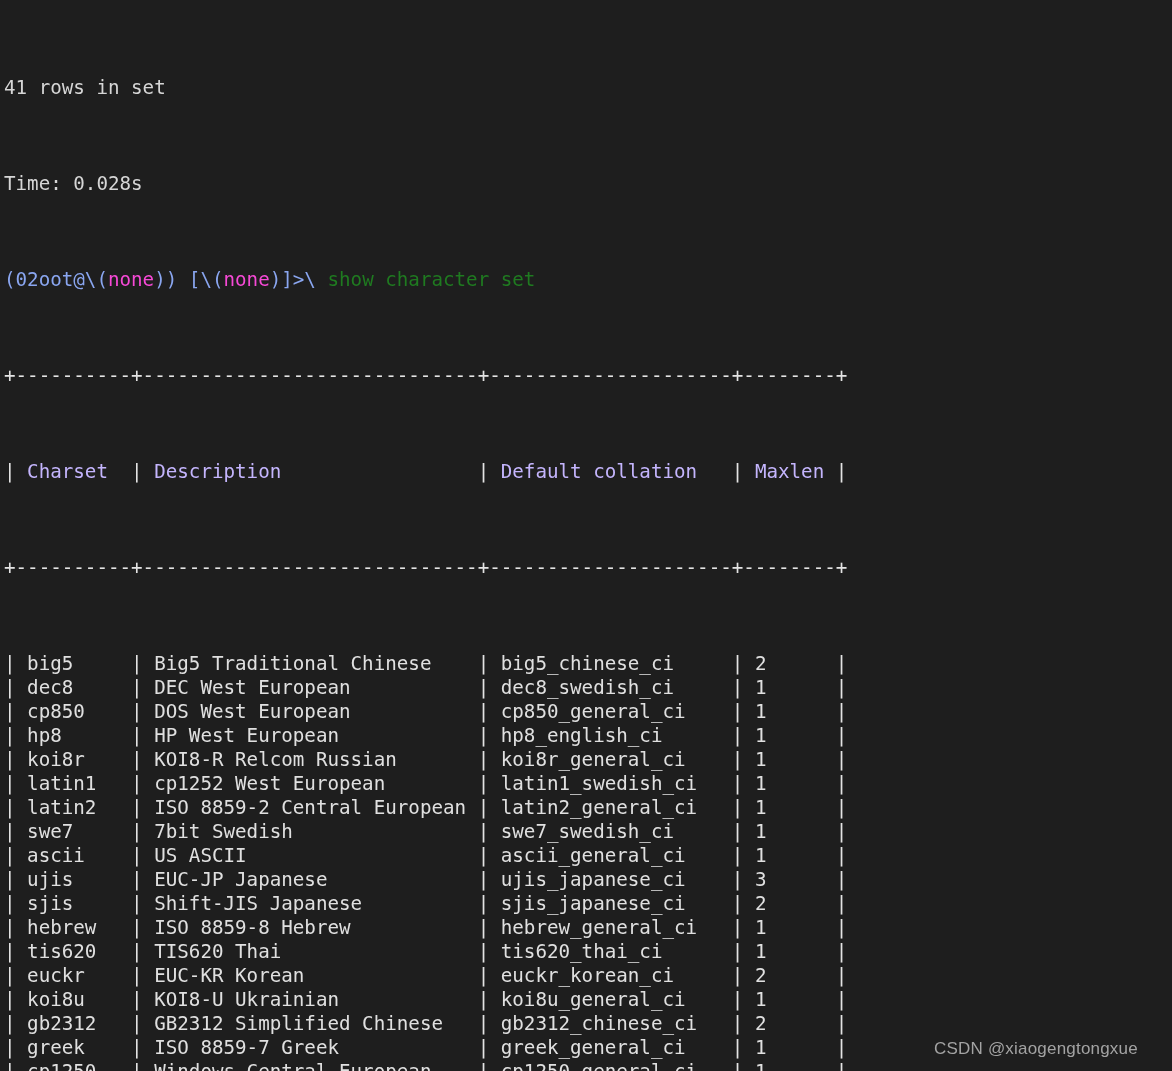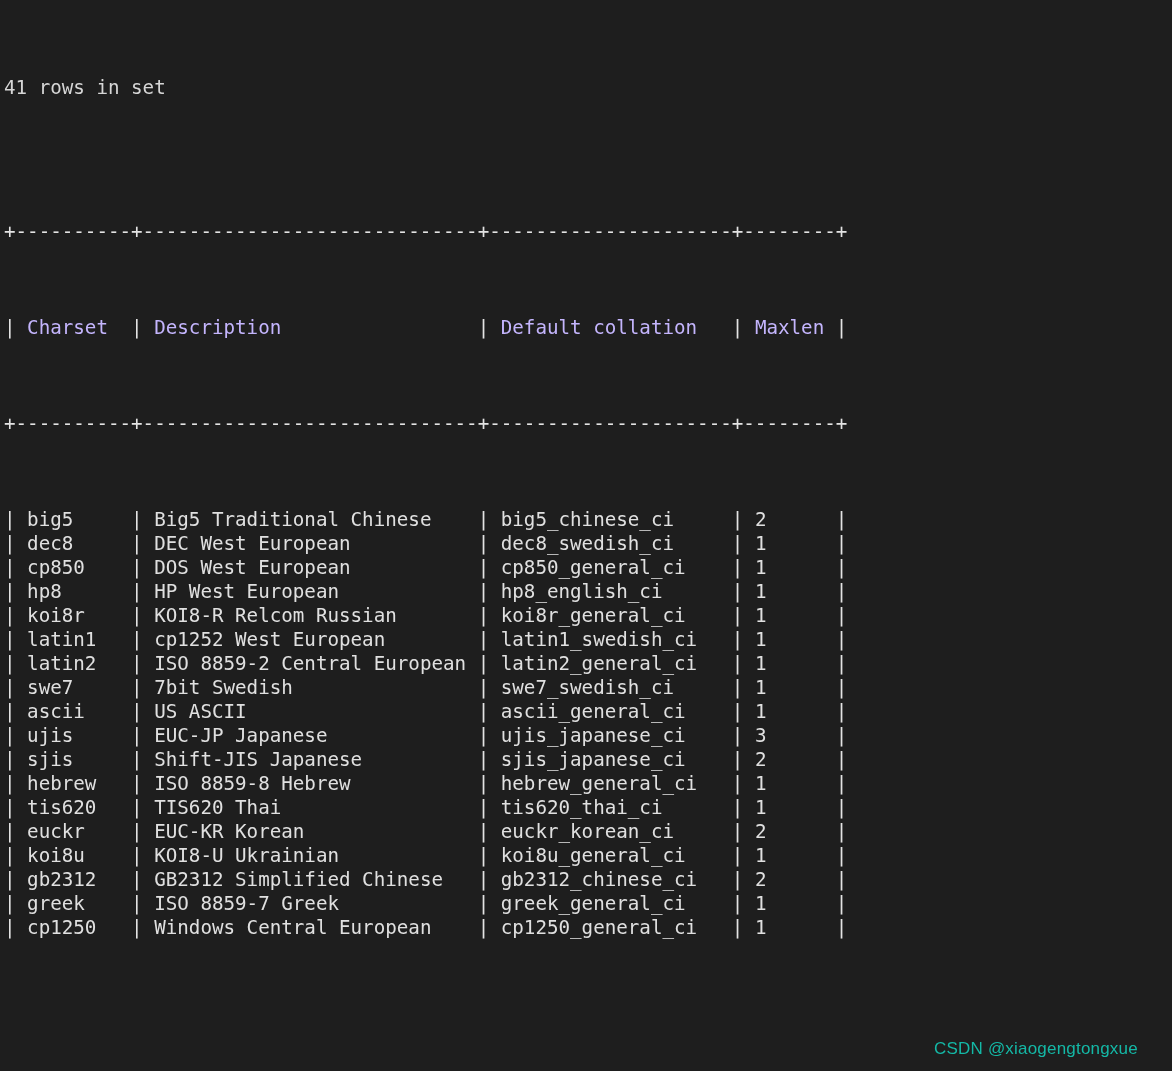--- a/index.html
+++ b/index.html
@@ -42,34 +42,36 @@
   .c-border  { color: #e3e3e3; }
   .c-cell    { color: #e0e0e0; }
 
   
   .watermark {
     position: absolute;
     left: 934px;
     top: 1039px;
     font-family: "Liberation Sans", "DejaVu Sans", sans-serif;
     font-size: 17px;
-    color: #14b8a6;
+    color: #a3a3a3;
     white-space: pre;
     letter-spacing: 0.2px;
   }
 </style>
 </head>
 <body>
 
 <div id="terminal">
   <div class="term-body">
 
     <div class="line"><span class="c-default">41 rows in set</span></div>
 
+    <div class="line"><span class="c-default">Time: 0.028s</span></div>
 
+    <div class="line"><span class="c-blue">(02oot@\(</span><span class="c-magenta">none</span><span class="c-blue">)) [\(</span><span class="c-magenta">none</span><span class="c-blue">)]&gt;\ </span><span class="c-cmd">show character set</span></div>
 
     <div class="line"><span class="c-border">+----------+-----------------------------+---------------------+--------+</span></div>
 
     <div class="line"><span id="header-line"><span class="c-border">| </span><span class="c-header">Charset  </span><span class="c-border">| </span><span class="c-header">Description                 </span><span class="c-border">| </span><span class="c-header">Default collation   </span><span class="c-border">| </span><span class="c-header">Maxlen </span><span class="c-border">|</span></span></div>
 
     <div class="line"><span class="c-border">+----------+-----------------------------+---------------------+--------+</span></div>
 
     <div id="rows-container"><div class="line"><span class="c-border">| </span><span class="c-cell">big5     </span><span class="c-border">| </span><span class="c-cell">Big5 Traditional Chinese    </span><span class="c-border">| </span><span class="c-cell">big5_chinese_ci     </span><span class="c-border">| </span><span class="c-cell">2      </span><span class="c-border">|</span></div><div class="line"><span class="c-border">| </span><span class="c-cell">dec8     </span><span class="c-border">| </span><span class="c-cell">DEC West European           </span><span class="c-border">| </span><span class="c-cell">dec8_swedish_ci     </span><span class="c-border">| </span><span class="c-cell">1      </span><span class="c-border">|</span></div><div class="line"><span class="c-border">| </span><span class="c-cell">cp850    </span><span class="c-border">| </span><span class="c-cell">DOS West European           </span><span class="c-border">| </span><span class="c-cell">cp850_general_ci    </span><span class="c-border">| </span><span class="c-cell">1      </span><span class="c-border">|</span></div><div class="line"><span class="c-border">| </span><span class="c-cell">hp8      </span><span class="c-border">| </span><span class="c-cell">HP West European            </span><span class="c-border">| </span><span class="c-cell">hp8_english_ci      </span><span class="c-border">| </span><span class="c-cell">1      </span><span class="c-border">|</span></div><div class="line"><span class="c-border">| </span><span class="c-cell">koi8r    </span><span class="c-border">| </span><span class="c-cell">KOI8-R Relcom Russian       </span><span class="c-border">| </span><span class="c-cell">koi8r_general_ci    </span><span class="c-border">| </span><span class="c-cell">1      </span><span class="c-border">|</span></div><div class="line"><span class="c-border">| </span><span class="c-cell">latin1   </span><span class="c-border">| </span><span class="c-cell">cp1252 West European        </span><span class="c-border">| </span><span class="c-cell">latin1_swedish_ci   </span><span class="c-border">| </span><span class="c-cell">1      </span><span class="c-border">|</span></div><div class="line"><span class="c-border">| </span><span class="c-cell">latin2   </span><span class="c-border">| </span><span class="c-cell">ISO 8859-2 Central European </span><span class="c-border">| </span><span class="c-cell">latin2_general_ci   </span><span class="c-border">| </span><span class="c-cell">1      </span><span class="c-border">|</span></div><div class="line"><span class="c-border">| </span><span class="c-cell">swe7     </span><span class="c-border">| </span><span class="c-cell">7bit Swedish                </span><span class="c-border">| </span><span class="c-cell">swe7_swedish_ci     </span><span class="c-border">| </span><span class="c-cell">1      </span><span class="c-border">|</span></div><div class="line"><span class="c-border">| </span><span class="c-cell">ascii    </span><span class="c-border">| </span><span class="c-cell">US ASCII                    </span><span class="c-border">| </span><span class="c-cell">ascii_general_ci    </span><span class="c-border">| </span><span class="c-cell">1      </span><span class="c-border">|</span></div><div class="line"><span class="c-border">| </span><span class="c-cell">ujis     </span><span class="c-border">| </span><span class="c-cell">EUC-JP Japanese             </span><span class="c-border">| </span><span class="c-cell">ujis_japanese_ci    </span><span class="c-border">| </span><span class="c-cell">3      </span><span class="c-border">|</span></div><div class="line"><span class="c-border">| </span><span class="c-cell">sjis     </span><span class="c-border">| </span><span class="c-cell">Shift-JIS Japanese          </span><span class="c-border">| </span><span class="c-cell">sjis_japanese_ci    </span><span class="c-border">| </span><span class="c-cell">2      </span><span class="c-border">|</span></div><div class="line"><span class="c-border">| </span><span class="c-cell">hebrew   </span><span class="c-border">| </span><span class="c-cell">ISO 8859-8 Hebrew           </span><span class="c-border">| </span><span class="c-cell">hebrew_general_ci   </span><span class="c-border">| </span><span class="c-cell">1      </span><span class="c-border">|</span></div><div class="line"><span class="c-border">| </span><span class="c-cell">tis620   </span><span class="c-border">| </span><span class="c-cell">TIS620 Thai                 </span><span class="c-border">| </span><span class="c-cell">tis620_thai_ci      </span><span class="c-border">| </span><span class="c-cell">1      </span><span class="c-border">|</span></div><div class="line"><span class="c-border">| </span><span class="c-cell">euckr    </span><span class="c-border">| </span><span class="c-cell">EUC-KR Korean               </span><span class="c-border">| </span><span class="c-cell">euckr_korean_ci     </span><span class="c-border">| </span><span class="c-cell">2      </span><span class="c-border">|</span></div><div class="line"><span class="c-border">| </span><span class="c-cell">koi8u    </span><span class="c-border">| </span><span class="c-cell">KOI8-U Ukrainian            </span><span class="c-border">| </span><span class="c-cell">koi8u_general_ci    </span><span class="c-border">| </span><span class="c-cell">1      </span><span class="c-border">|</span></div><div class="line"><span class="c-border">| </span><span class="c-cell">gb2312   </span><span class="c-border">| </span><span class="c-cell">GB2312 Simplified Chinese   </span><span class="c-border">| </span><span class="c-cell">gb2312_chinese_ci   </span><span class="c-border">| </span><span class="c-cell">2      </span><span class="c-border">|</span></div><div class="line"><span class="c-border">| </span><span class="c-cell">greek    </span><span class="c-border">| </span><span class="c-cell">ISO 8859-7 Greek            </span><span class="c-border">| </span><span class="c-cell">greek_general_ci    </span><span class="c-border">| </span><span class="c-cell">1      </span><span class="c-border">|</span></div><div class="line"><span class="c-border">| </span><span class="c-cell">cp1250   </span><span class="c-border">| </span><span class="c-cell">Windows Central European    </span><span class="c-border">| </span><span class="c-cell">cp1250_general_ci   </span><span class="c-border">| </span><span class="c-cell">1      </span><span class="c-border">|</span></div></div>
 
   </div>

